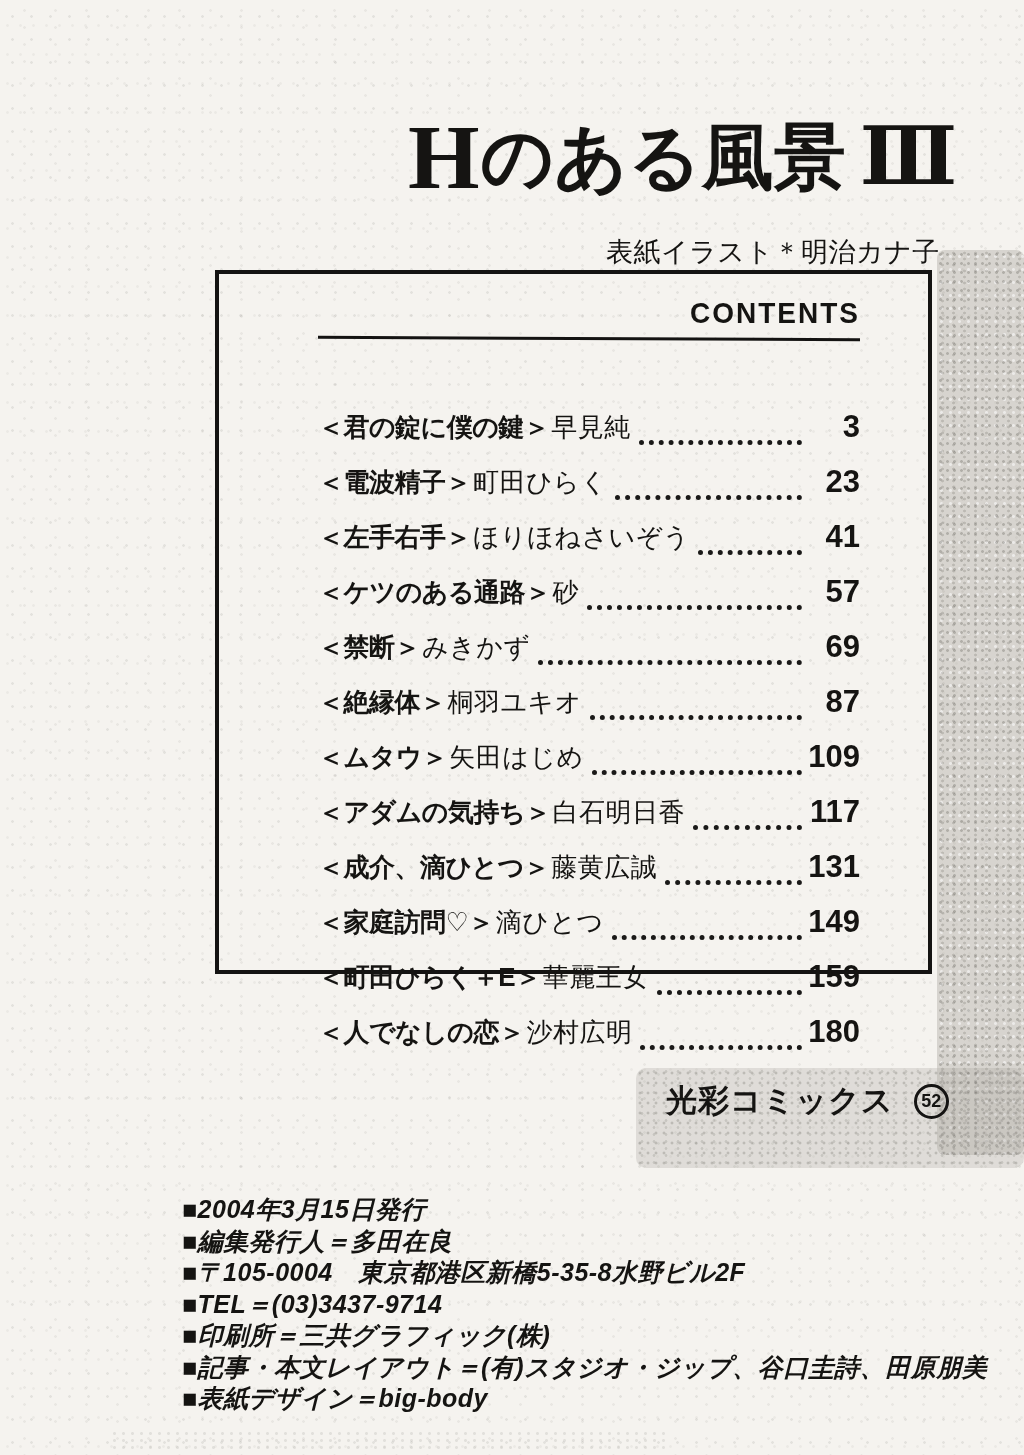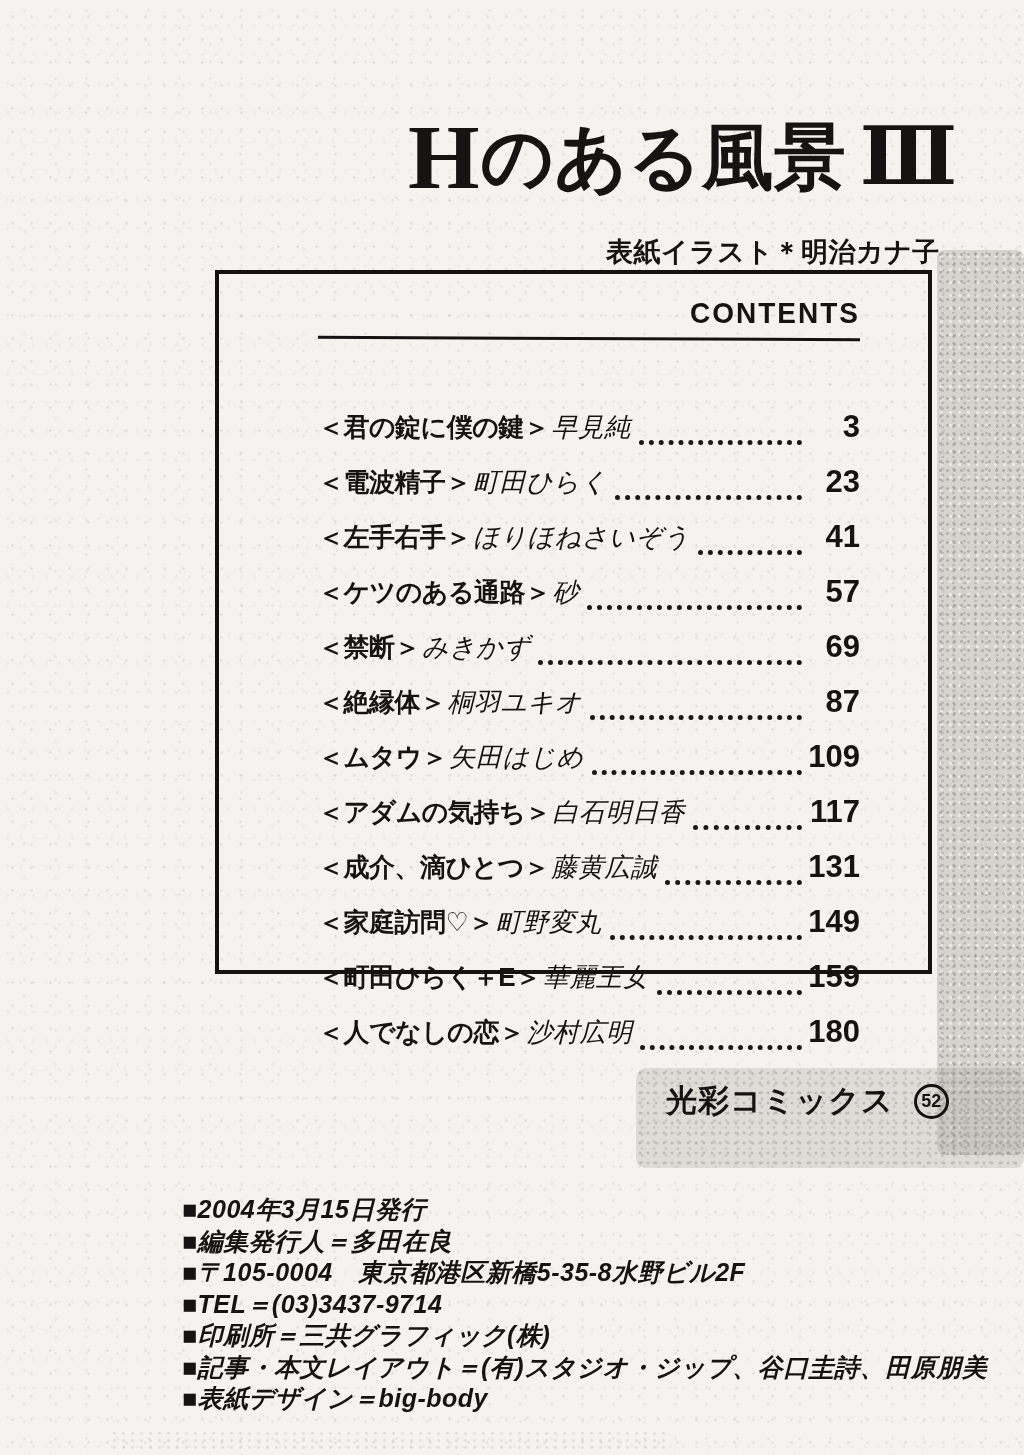--- a/index.html
+++ b/index.html
@@ -55,21 +55,21 @@
   }
   .title .jp{
     font-size:72px;font-weight:bold;letter-spacing:0px;
   }
   .title .numeral{
     font-family:"Liberation Serif","DejaVu Serif",serif;
     font-size:80px;font-weight:bold;margin-left:14px;vertical-align:-2px;
   }
   .cover-credit{
     position:absolute;top:234px;left:606px;
-    font-size:27px;font-weight:bold;letter-spacing:0.5px;white-space:nowrap;
+    font-size:27px;font-weight:normal;letter-spacing:0.5px;white-space:nowrap;
   }
 
   .contents-box{
     position:absolute;left:215px;top:270px;width:717px;height:704px;
     border:4px solid #141312;box-sizing:border-box;
   }
   .box-inner{
     margin:24px 68px 0 99px;
   }
   .contents-heading{
@@ -78,21 +78,21 @@
   }
   .contents-underline{
     border:0;border-top:3px solid #141312;margin:7px 0 0 0;
     transform:rotate(0.25deg);
   }
   .toc-list{margin-top:50px;}
   .toc-row{
     display:flex;align-items:flex-end;height:55px;white-space:nowrap;
   }
   .toc-title{font-size:26px;font-weight:bold;letter-spacing:-0.5px;}
-  .toc-author{font-size:26px;margin-left:2px;letter-spacing:0.5px;font-style:italic;}
+  .toc-author{font-size:26px;margin-left:2px;letter-spacing:0.5px;}
   .leader{
     flex:1;height:0;border-bottom:5px dotted #1a1918;
     margin:6px 4px 0 8px;min-width:20px;
   }
   .toc-page{
     font-size:31px;font-weight:bold;min-width:54px;text-align:right;
     letter-spacing:0px;
   }
 
   .series-line{
@@ -180,21 +180,21 @@
     <span class="toc-page">117</span>
   </div>
         <div class="toc-row">
     <span class="toc-title">＜成介、滴ひとつ＞</span>
     <span class="toc-author">藤黄広誠</span>
     <span class="leader"></span>
     <span class="toc-page">131</span>
   </div>
         <div class="toc-row">
     <span class="toc-title">＜家庭訪問♡＞</span>
-    <span class="toc-author">町野変丸</span>
+    <span class="toc-author">滴ひとつ</span>
     <span class="leader"></span>
     <span class="toc-page">149</span>
   </div>
         <div class="toc-row">
     <span class="toc-title">＜町田ひらく＋E＞</span>
     <span class="toc-author">華麗王女</span>
     <span class="leader"></span>
     <span class="toc-page">159</span>
   </div>
         <div class="toc-row">

